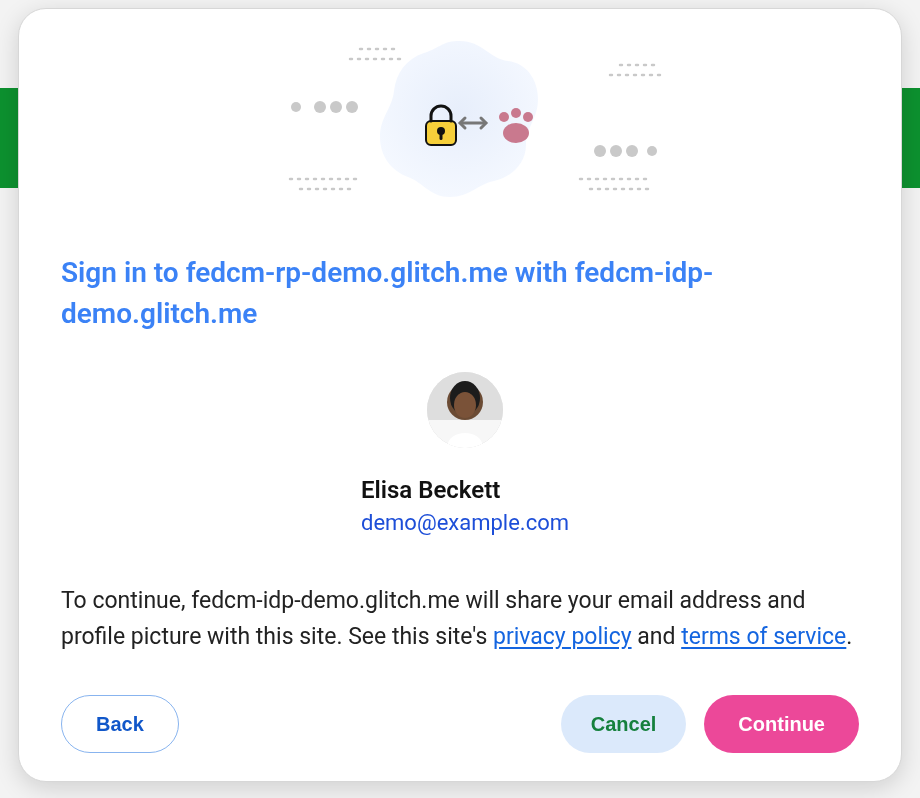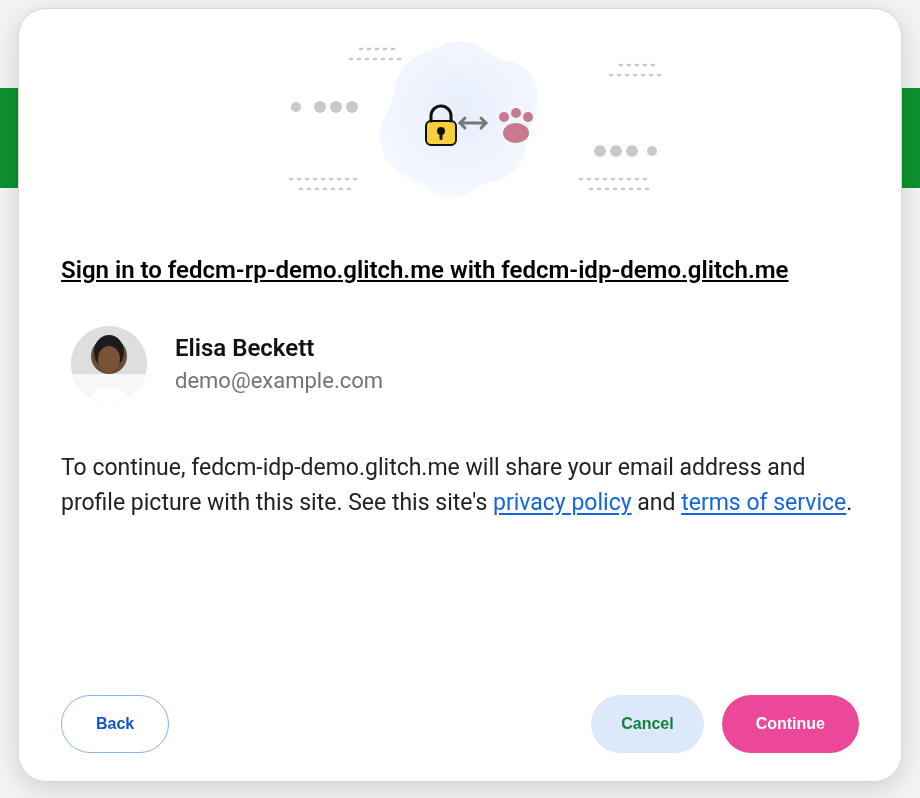--- a/index.html
+++ b/index.html
@@ -43,46 +43,46 @@
     flex: 0 0 auto;
     height: 220px;
     display: flex;
     align-items: center;
     justify-content: center;
     position: relative;
   }
   .illus svg { display:block; }
 
   .title {
-    font-size: 24px;
+    font-size: 28px;
     font-weight: 600;
     line-height: 1.45;
-    color: #000000;
+    color: #3b82f6;
     margin: 24px 0 28px 0;
-    text-decoration: underline;
   }
 
   .account {
     display: flex;
     align-items: center;
     gap: 28px;
     margin: 10px 0 28px 10px;
+    flex-direction: column;
   }
   .avatar {
     width: 76px;
     height: 76px;
     border-radius: 50%;
     overflow: hidden;
     flex: 0 0 auto;
     background: #e4e4e4;
   }
   .avatar svg { width:100%; height:100%; display:block; }
   .acct-text { display:flex; flex-direction:column; gap:6px; }
   .acct-name { font-size: 24px; font-weight: 600; color:#111; }
-  .acct-email { font-size: 22px; color:#737373; }
+  .acct-email { font-size: 22px; color:#1d4ed8; }
 
   .consent {
     font-size: 23px;
     line-height: 1.55;
     color: #222;
     margin-top: 20px;
   }
   .consent a {
     color: #1465e0;
     text-decoration: underline;
@@ -91,21 +91,21 @@
 
   .buttons {
     margin-top: auto;
     margin-bottom: 28px;
     display: flex;
     align-items: center;
   }
   .btn {
     height: 58px;
     border-radius: 999px;
-    font-size: 16px;
+    font-size: 20px;
     font-weight: 600;
     padding: 0 34px;
     display: inline-flex;
     align-items: center;
     justify-content: center;
     cursor: pointer;
     border: none;
     box-sizing: border-box;
   }
   .btn-back {

